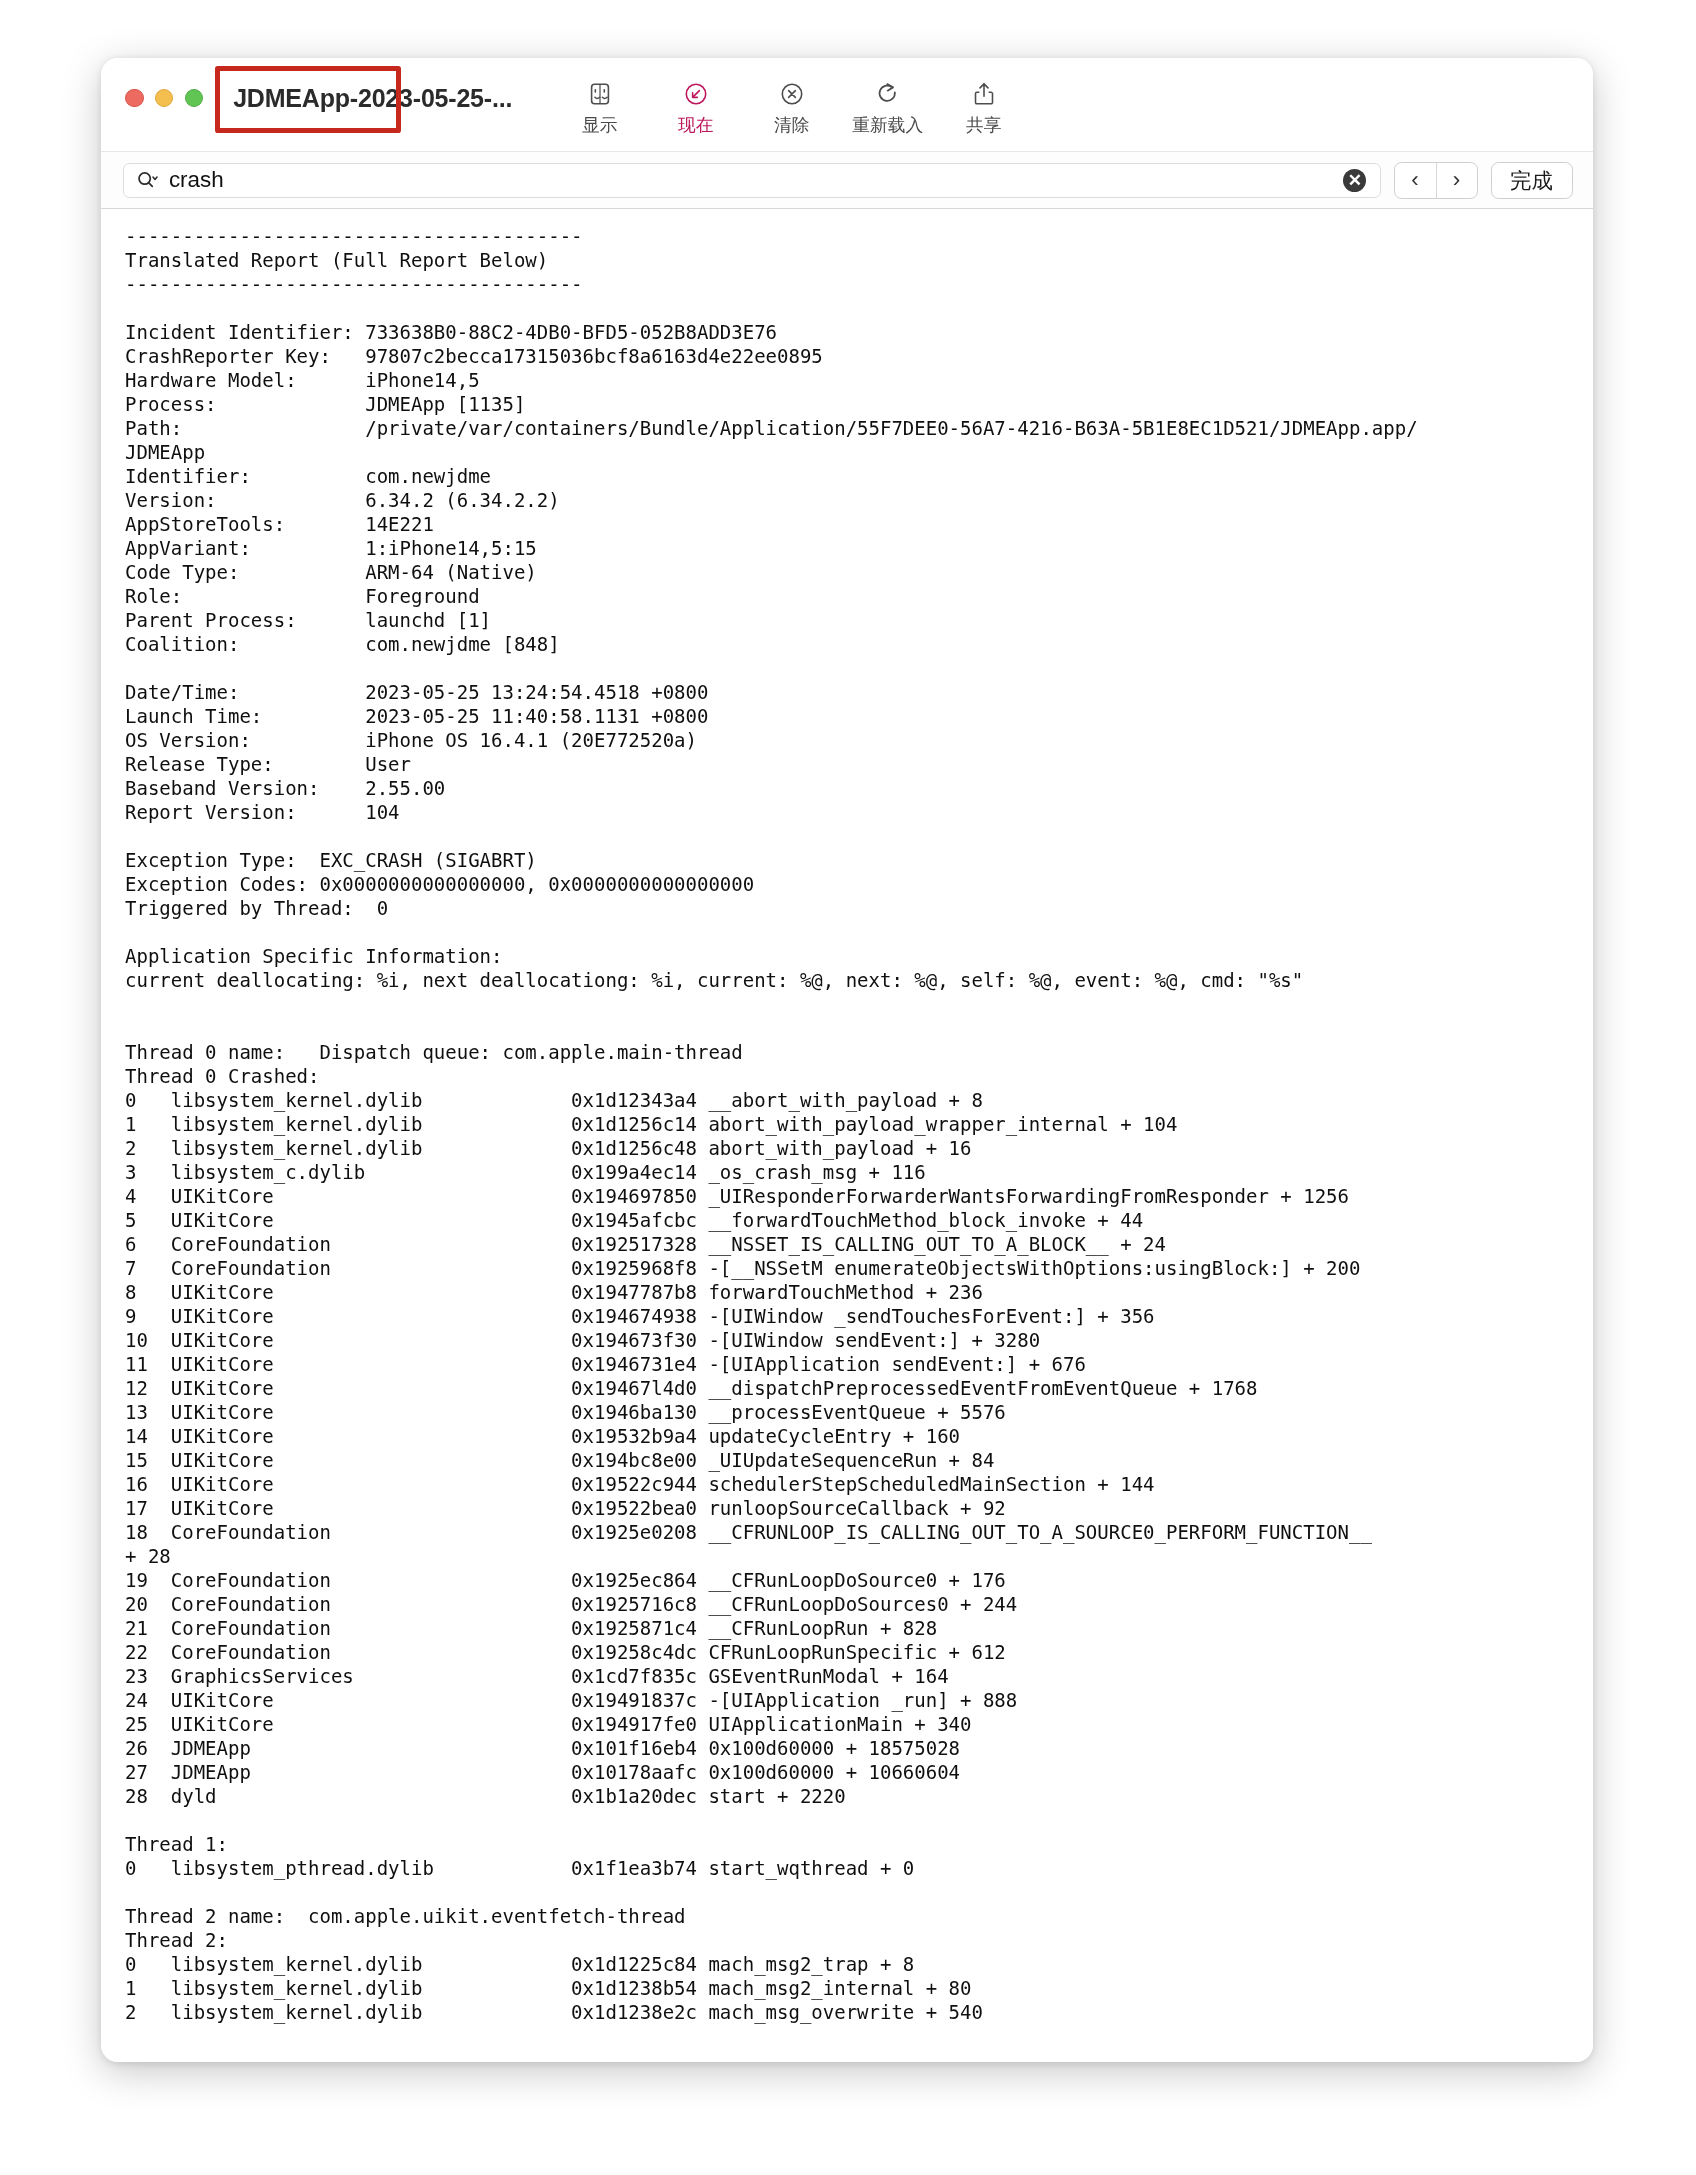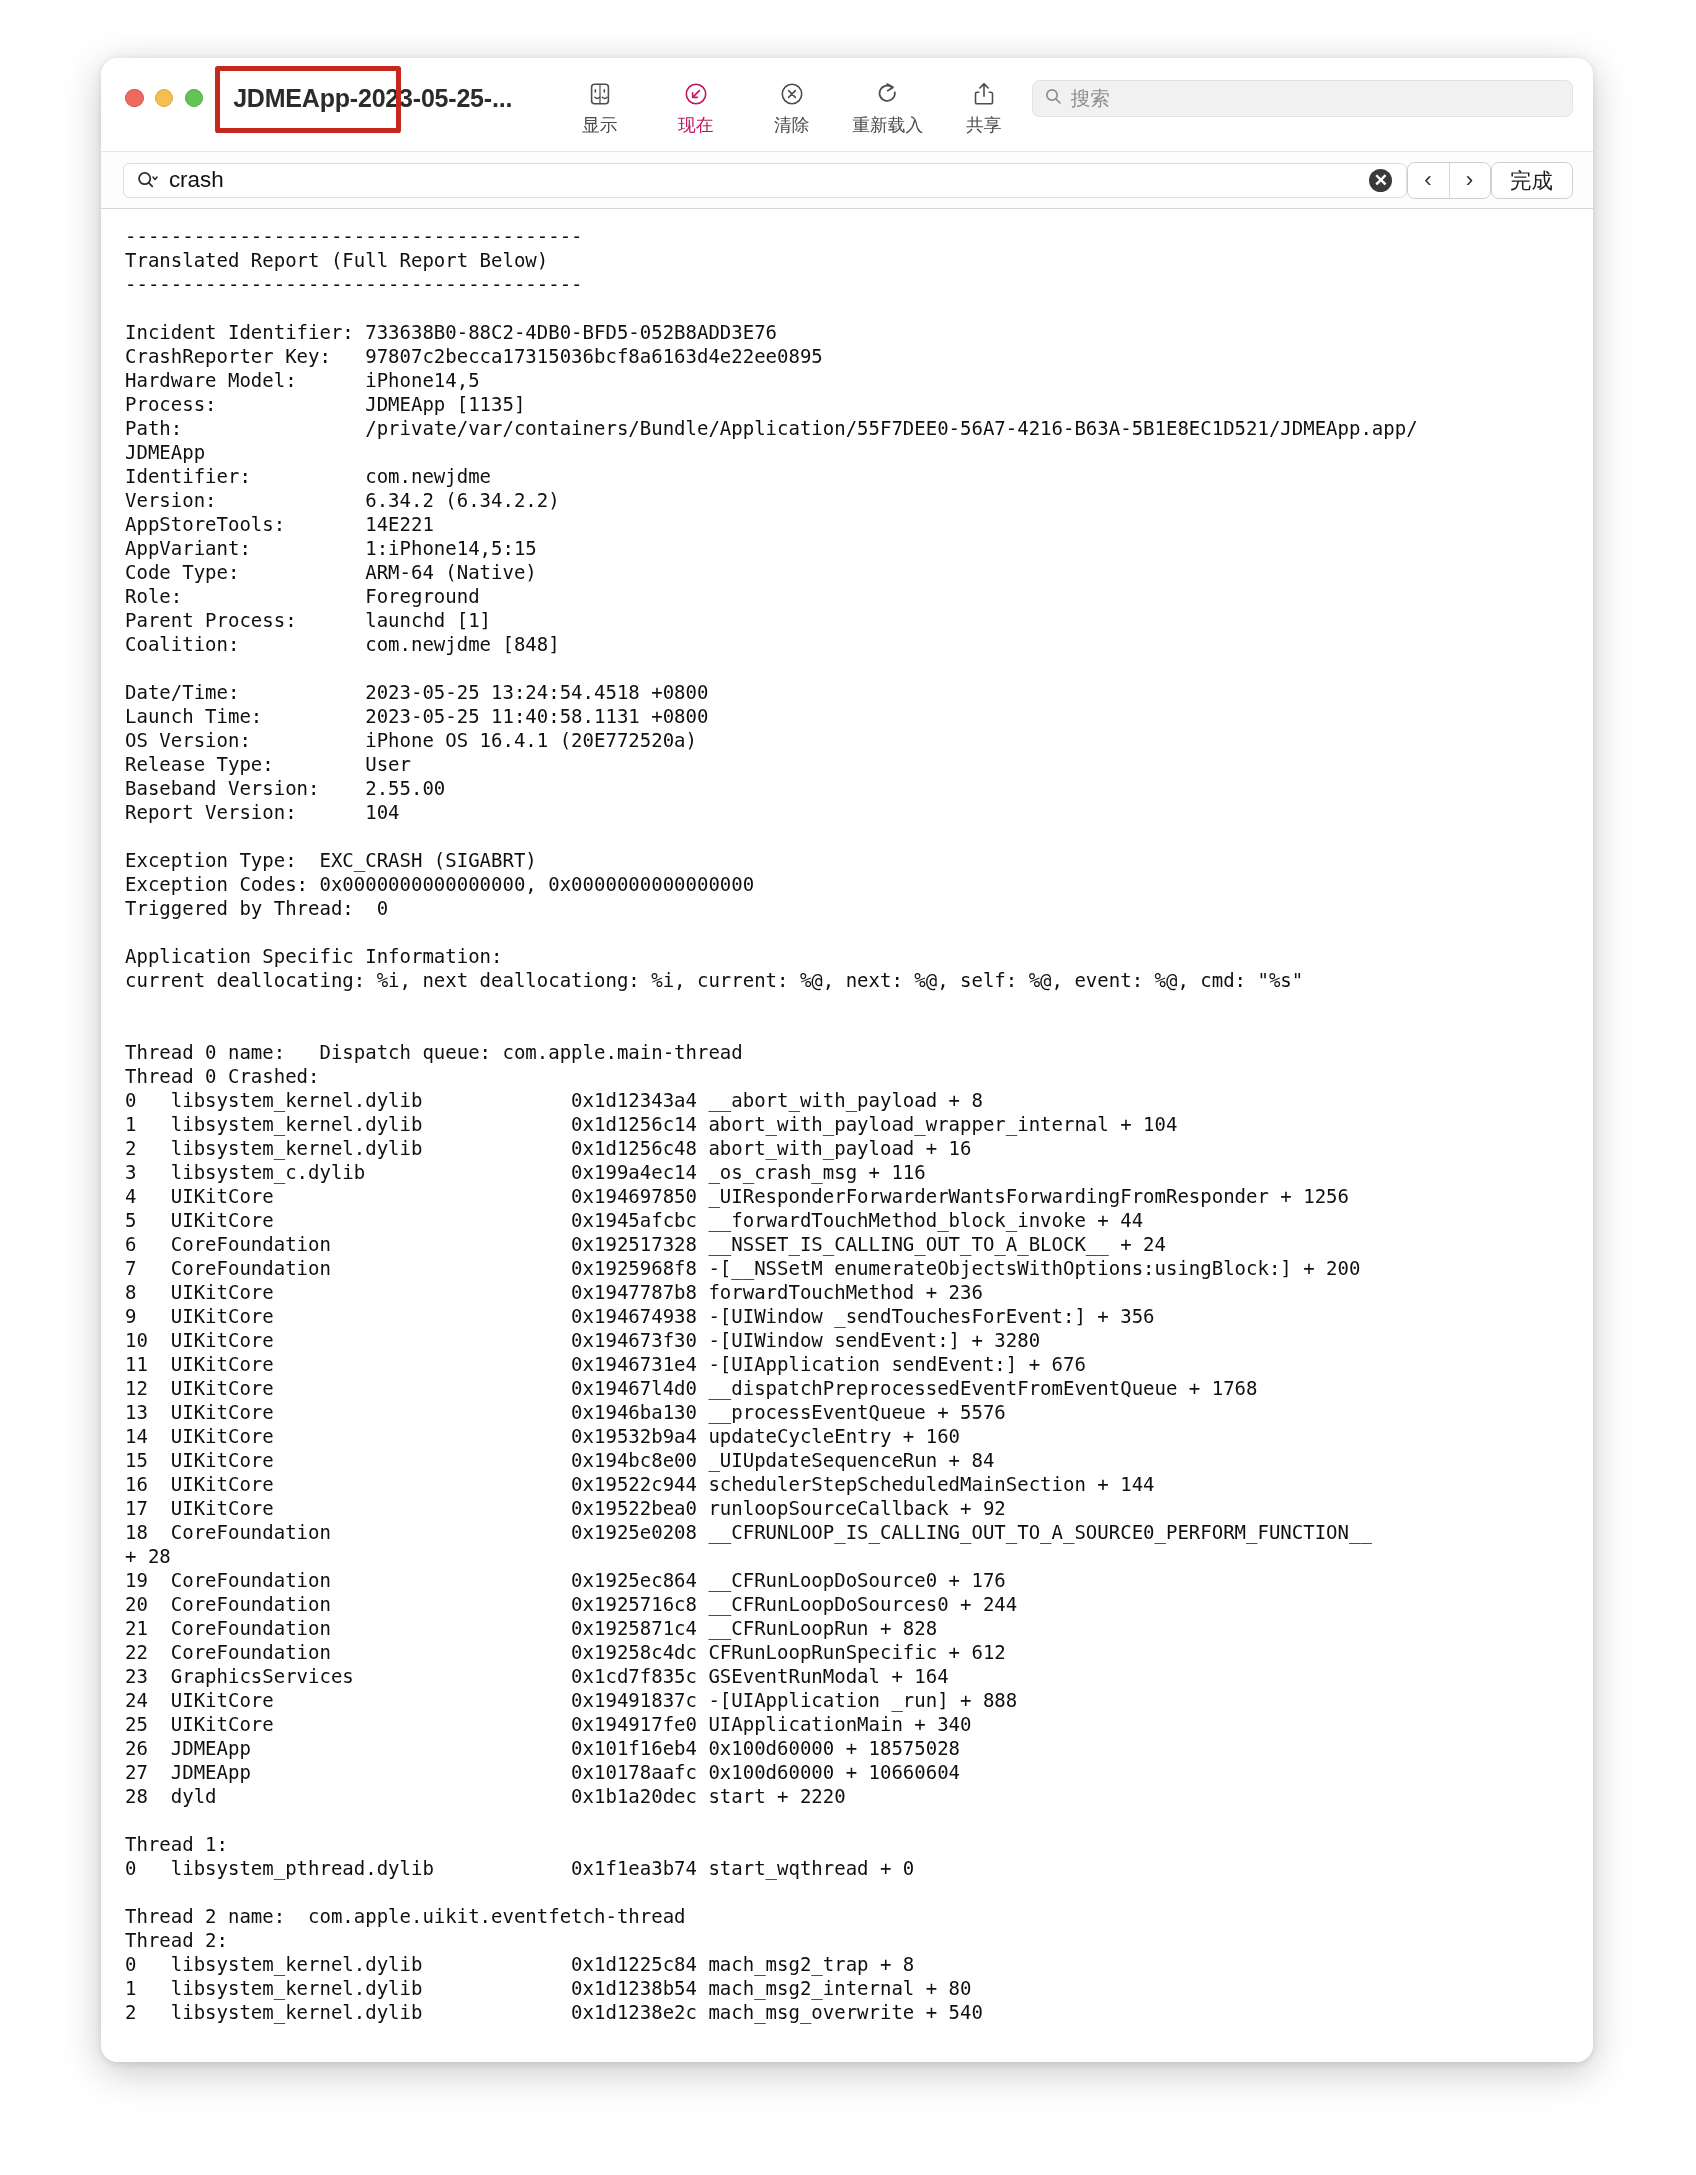--- a/index.html
+++ b/index.html
@@ -124,20 +124,21 @@
   
   .findbar {
     flex: 0 0 58px;
     height: 58px;
     background: #fdfdfd;
     border-top: 0.9px solid #e6e6e6;
     border-bottom: 0.9px solid #d6d6d6;
     display: flex;
     align-items: center;
     padding: 0 20.5px 0 22.4px;
+    gap: 13px;
   }
   .find-field {
     flex: 1 1 auto;
     height: 35px;
     background: #ffffff;
     border: 0.9px solid #dcdcdc;
     border-radius: 6.5px;
     display: flex;
     align-items: center;
     padding: 0 11.2px;
@@ -275,29 +276,20 @@
               <path d="M15 4.2 V17.4"></path>
               <path d="M10.7 8.4 L15 4.1 L19.3 8.4"></path>
               <path d="M9.4 13.2 H7.4 a1.5 1.5 0 0 0 -1.5 1.5 V24 a1.5 1.5 0 0 0 1.5 1.5 H22.6 a1.5 1.5 0 0 0 1.5 -1.5 V14.7 a1.5 1.5 0 0 0 -1.5 -1.5 H20.6"></path>
             </svg>
           </span>
           <span class="tb-label">共享</span>
         </div>
 
       </div>
 
-      <div class="tb-search">
-        <span>
-          <svg width="18.6" height="18.6" viewBox="0 0 20 20" fill="none" stroke="#8d8d8d" stroke-width="1.8" stroke-linecap="round">
-            <circle cx="8.6" cy="8.6" r="5.6"></circle>
-            <path d="M12.8 12.8 L17.2 17.2"></path>
-          </svg>
-        </span>
-        <span class="ph">搜索</span>
-      </div>
 
     </div>
 
     <div class="findbar">
 
       <div class="find-field">
         <span class="qicon">
           <svg width="24" height="22.4" viewBox="0 0 26 24" fill="none" stroke="#2e2e2e" stroke-width="1.9" stroke-linecap="round">
             <circle cx="9.4" cy="10.2" r="6.1"></circle>
             <path d="M13.6 14.6 L17.6 18.6"></path>

